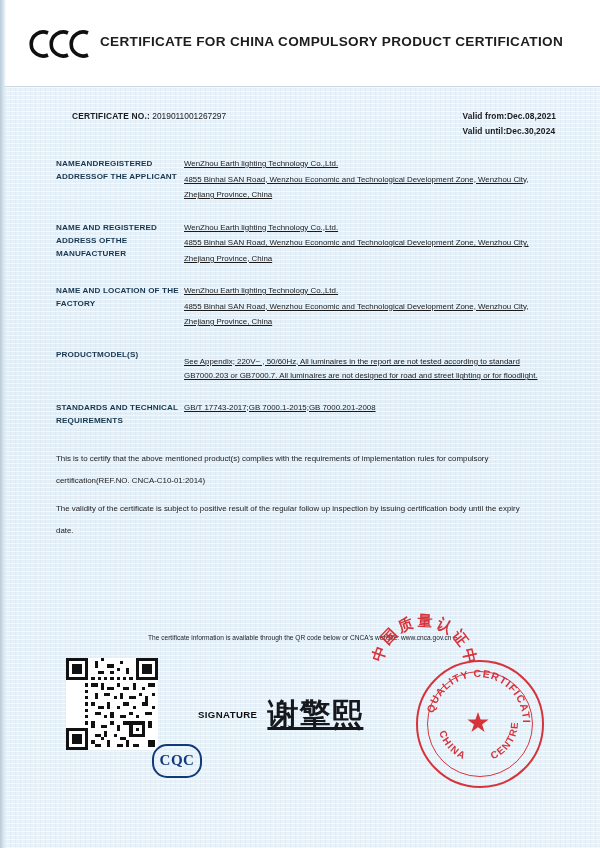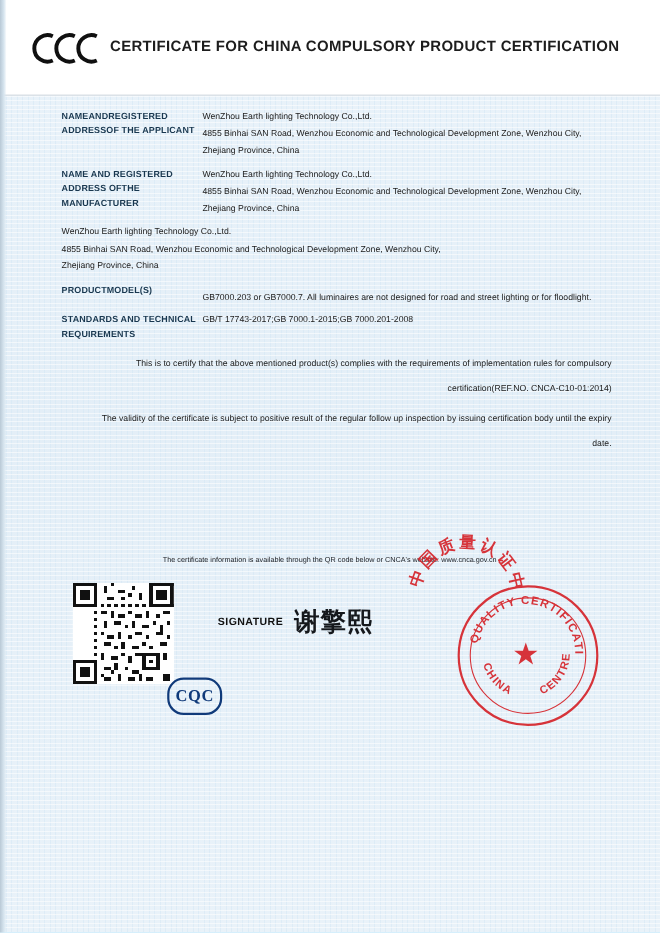--- a/index.html
+++ b/index.html
@@ -7,21 +7,21 @@
     padding: 0;
     background: #ffffff;
   }
   body {
     font-family: "Liberation Sans", sans-serif;
   }
   .page {
     position: relative;
     width: 600px;
     height: 848px;
-    background: #7dd3fc;
+    background: #fde047;
     overflow: hidden;
     box-sizing: border-box;
   }
   
   .page::before {
     content: "";
     position: absolute;
     left: 0; top: 0; right: 0; bottom: 0;
     background:
       repeating-linear-gradient(0deg, rgba(255,255,255,0.55) 0px, rgba(255,255,255,0.55) 1px, rgba(255,255,255,0) 1px, rgba(255,255,255,0) 4px),
@@ -87,49 +87,49 @@
   .valid-block b {
     letter-spacing: 0.1px;
   }
   .rows {
     margin-top: 12px;
     padding: 0 44px 0 56px;
   }
   .row {
     display: flex;
     align-items: flex-start;
-    margin-bottom: 6px;
+    margin-bottom: 17px;
   }
   .row .label {
     width: 128px;
     flex: 0 0 128px;
     font-size: 8.1px;
     font-weight: bold;
     color: #18374f;
     line-height: 13px;
     letter-spacing: 0.15px;
     text-transform: uppercase;
   }
   .row .value {
     flex: 1;
     font-size: 7.9px;
     color: #1b1b1b;
     line-height: 14.5px;
+    text-decoration: underline;
   }
   .row .value div {
     margin-bottom: 1px;
   }
   .row.product .value div { margin-bottom: 0; }
   .row.product .value .gap { height: 7px; }
   .statement {
     padding: 4px 44px 0 56px;
     font-size: 7.9px;
     color: #1b1b1b;
     line-height: 22px;
-    text-align: right;
   }
   .statement p {
     margin: 0 0 6px 0;
   }
   
   .lower {
     position: relative;
     margin-top: 92px;
     height: 240px;
     padding: 0 36px;
@@ -145,37 +145,38 @@
     position: absolute;
     left: 66px;
     top: 24px;
     width: 92px;
     height: 92px;
     background-color: #ffffff;
   }
   .sig-wrap {
     position: absolute;
     left: 198px;
-    top: 44px;
+    top: 60px;
     display: flex;
     align-items: center;
   }
   .sig-label {
     font-size: 9.6px;
     font-weight: bold;
     letter-spacing: 0.4px;
     color: #111;
   }
   .sig-name {
     margin-left: 10px;
     font-family: "DejaVu Serif", serif;
-    font-size: 23px;
+    font-size: 31px;
     color: #15181c;
     letter-spacing: 1px;
     font-weight: bold;
+    text-decoration: underline;
   }
   .cqc-row {
     position: absolute;
     left: 152px;
     top: 110px;
     display: flex;
     align-items: center;
   }
   .cqc-mark {
     width: 46px;
@@ -248,20 +249,34 @@
           <g fill="none" stroke="#101010" stroke-width="3.6">
             <path d="M20 7 A12 12 0 1 0 20 29"></path>
             <path d="M40 7 A12 12 0 1 0 40 29"></path>
             <path d="M60 7 A12 12 0 1 0 60 29"></path>
           </g>
         </svg>
       </div>
       <div class="header-title">CERTIFICATE FOR CHINA COMPULSORY PRODUCT CERTIFICATION</div>
     </div>
 
+    <div class="cert-no-row">
+      <div class="cert-no">
+        <span class="lbl">CERTIFICATE NO.:</span>
+        <span>2019011001267297</span>
+      </div>
+      <div class="valid-block">
+        <div>
+          <b>Valid from:</b><b>Dec.08,2021</b>
+        </div>
+        <div>
+          <b>Valid until:</b><b>Dec.30,2024</b>
+        </div>
+      </div>
+    </div>
 
     <div class="rows">
 
       <div class="row">
         <div class="label">NAMEANDREGISTERED ADDRESSOF THE APPLICANT</div>
         <div class="value">
           <div>WenZhou Earth lighting Technology Co.,Ltd.</div>
           <div>4855 Binhai SAN Road, Wenzhou Economic and Technological Development Zone, Wenzhou City,</div>
           <div>Zhejiang Province, China</div>
         </div>
@@ -270,31 +285,33 @@
       <div class="row">
         <div class="label">NAME AND REGISTERED ADDRESS OFTHE MANUFACTURER</div>
         <div class="value">
           <div>WenZhou Earth lighting Technology Co.,Ltd.</div>
           <div>4855 Binhai SAN Road, Wenzhou Economic and Technological Development Zone, Wenzhou City,</div>
           <div>Zhejiang Province, China</div>
         </div>
       </div>
 
       <div class="row">
+        <div class="label">NAME AND LOCATION OF THE FACTORY</div>
         <div class="value">
           <div>WenZhou Earth lighting Technology Co.,Ltd.</div>
           <div>4855 Binhai SAN Road, Wenzhou Economic and Technological Development Zone, Wenzhou City,</div>
           <div>Zhejiang Province, China</div>
         </div>
       </div>
 
       <div class="row product">
         <div class="label">PRODUCTMODEL(S)</div>
         <div class="value">
           <div class="gap"></div>
+          <div>See Appendix;  220V~ , 50/60Hz,  All luminaires in the report are not tested according to standard</div>
           <div>GB7000.203 or GB7000.7. All luminaires are not designed for road and street lighting or for floodlight.</div>
         </div>
       </div>
 
       <div class="row">
         <div class="label">STANDARDS AND TECHNICAL REQUIREMENTS</div>
         <div class="value">GB/T 17743-2017;GB 7000.1-2015;GB 7000.201-2008</div>
       </div>
     </div>
 

